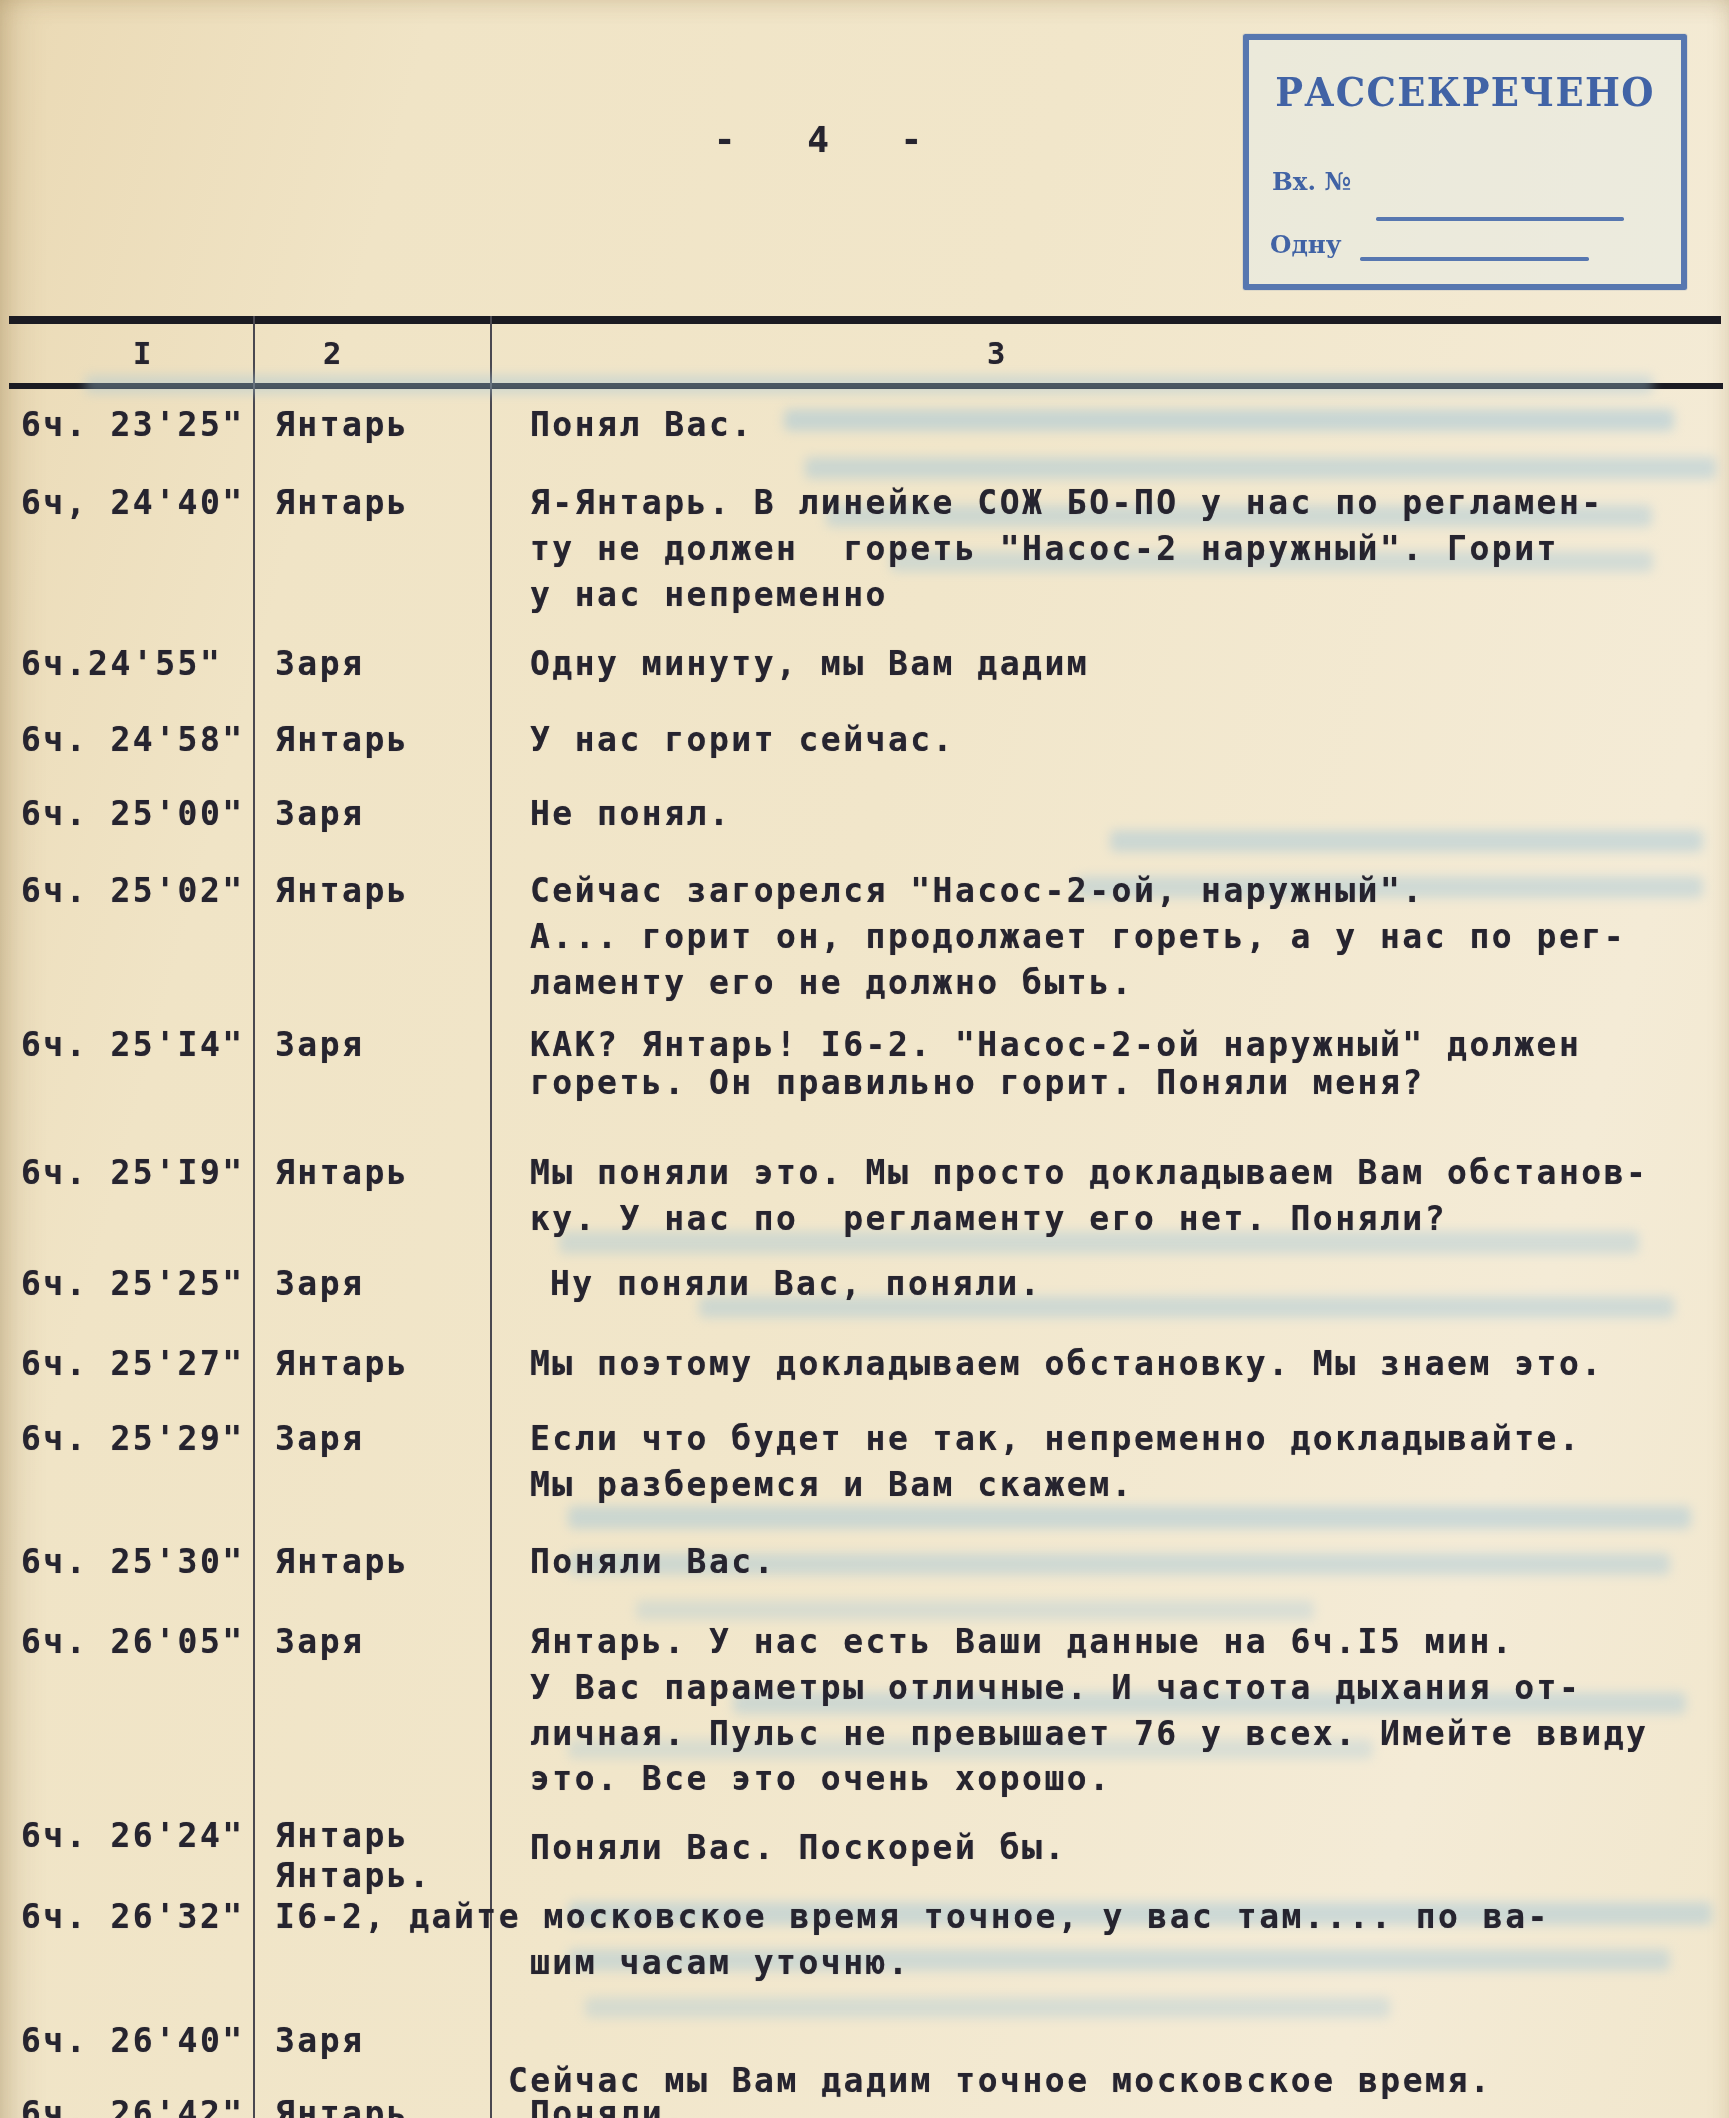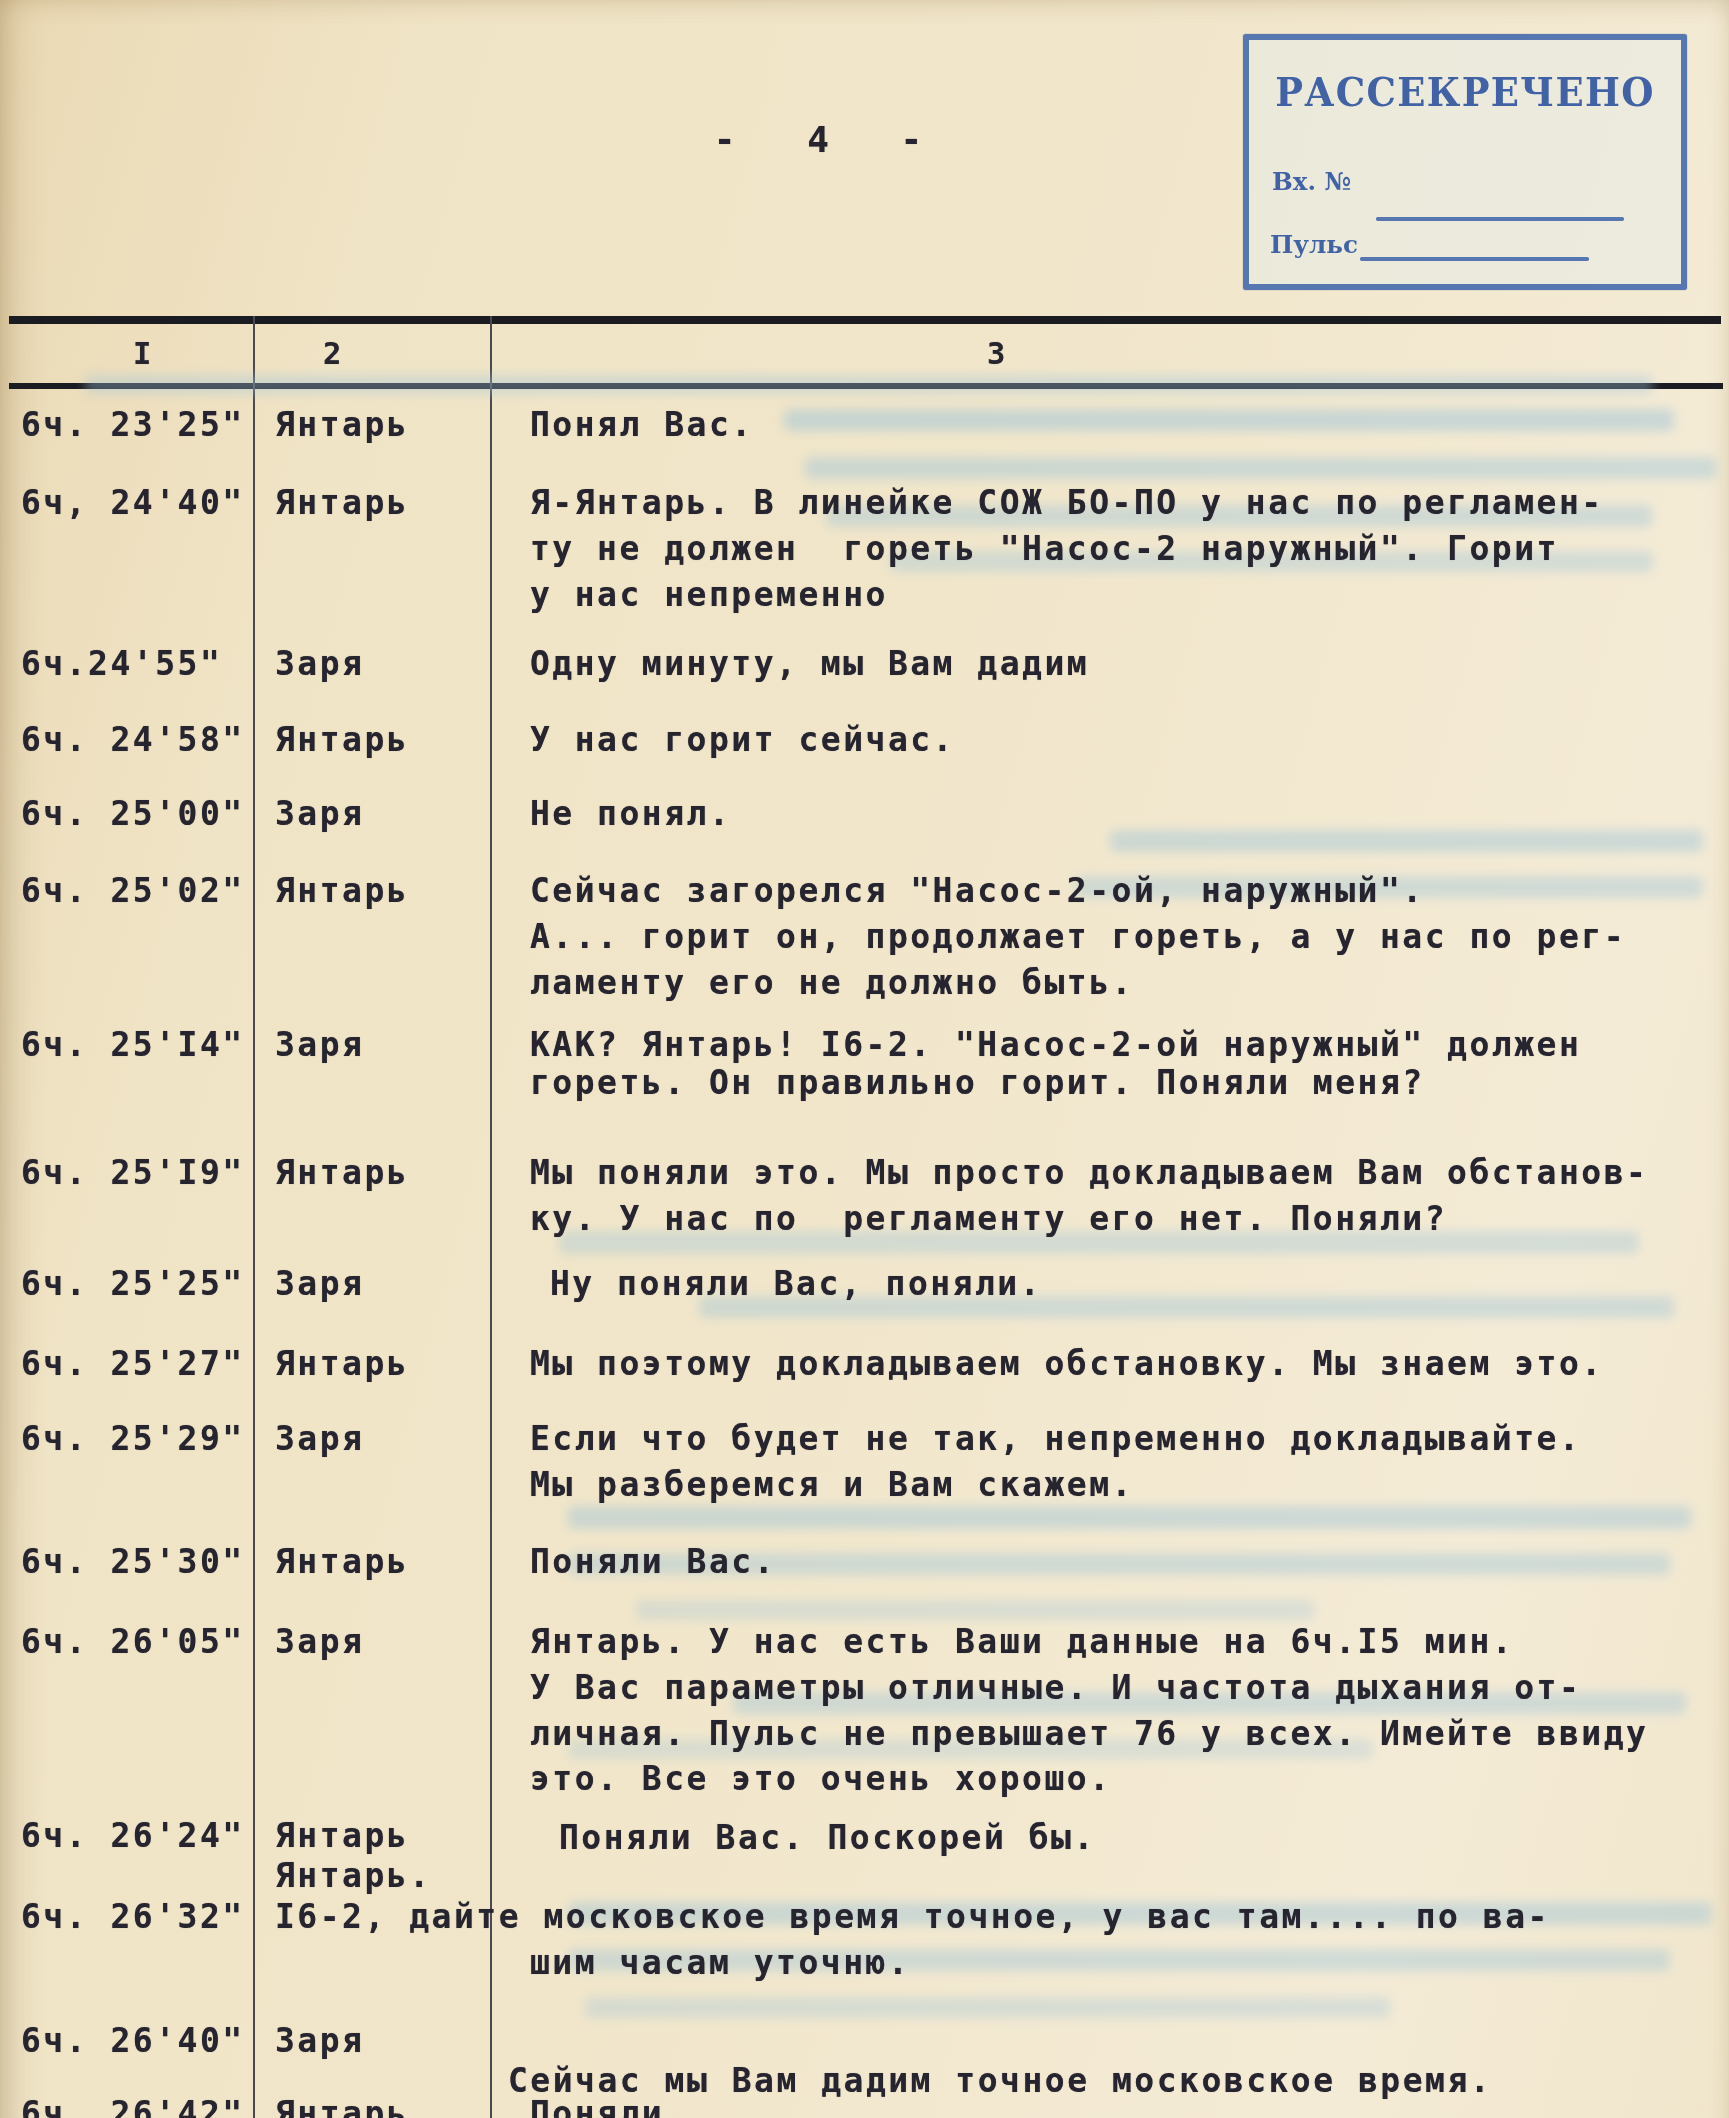--- a/index.html
+++ b/index.html
@@ -53,21 +53,21 @@
 <body>
 
 <div class="page">
 
   <div class="pageno ink">- 4 -</div>
 
   <div class="stamp">
     <div class="stamp-title">РАССЕКРЕЧЕНО</div>
     <div class="stamp-field" style="left:23px; top:127px">Вх. №</div>
     <div class="sline" style="left:127px; top:177px; width:248px"></div>
-    <div class="stamp-field" style="left:21px; top:190px">Пульс</div>
+    <div class="stamp-field" style="left:21px; top:190px">Одну</div>
     <div class="sline" style="left:111px; top:217px; width:229px"></div>
   </div>
 
   <div class="rule rule-top"></div>
   <div class="th ink" style="left:133px">I</div>
   <div class="th ink" style="left:323px">2</div>
   <div class="th ink" style="left:987px">3</div>
   <div class="rule rule-mid"></div>
   <div class="vline v1"></div>
   <div class="vline v2"></div>
@@ -164,21 +164,21 @@
         <span class="cell" style="left: 275px; top: 0px;">Заря</span>
         <span class="cell" style="left: 530px; top: 0px;">Янтарь. У нас есть Ваши данные на 6ч.I5 мин.</span>
         <span class="cell" style="left: 530px; top: 46px;">У Вас параметры отличные. И частота дыхания от-</span>
         <span class="cell" style="left: 530px; top: 92px;">личная. Пульс не превышает 76 у всех. Имейте ввиду</span>
         <span class="cell" style="left: 530px; top: 137px;">это. Все это очень хорошо.</span>
       </div>
       <div class="trow" style="top: 1816px;">
         <span class="cell" style="left: 21px; top: 0px;">6ч. 26'24"</span>
         <span class="cell" style="left: 275px; top: 0px;">Янтарь</span>
         <span class="cell" style="left: 275px; top: 40px;">Янтарь.</span>
-        <span class="cell" style="left: 530px; top: 2px; margin-left: 29px;">Поняли Вас. Поскорей бы.</span>
+        <span class="cell" style="left: 530px; top: 12px;">Поняли Вас. Поскорей бы.</span>
       </div>
       <div class="trow" style="top: 1897px;">
         <span class="cell" style="left: 21px; top: 0px;">6ч. 26'32"</span>
         <span class="cell" style="left: 275px; top: 0px;">I6-2, дайте московское время точное, у вас там.... по ва-</span>
         <span class="cell" style="left: 530px; top: 46px;">шим часам уточню.</span>
       </div>
       <div class="trow" style="top: 2021px;">
         <span class="cell" style="left: 21px; top: 0px;">6ч. 26'40"</span>
         <span class="cell" style="left: 275px; top: 0px;">Заря</span>
         <span class="cell" style="left: 508px; top: 0px; margin-top: 40px;">Сейчас мы Вам дадим точное московское время.</span>

